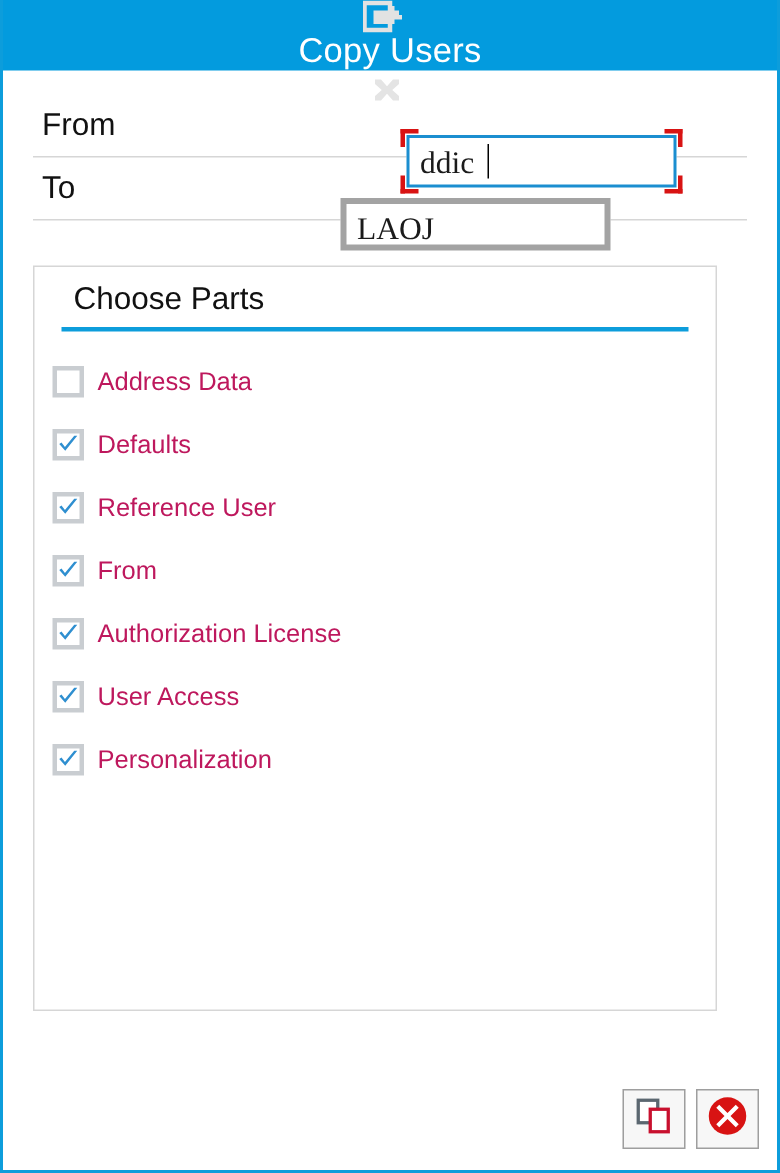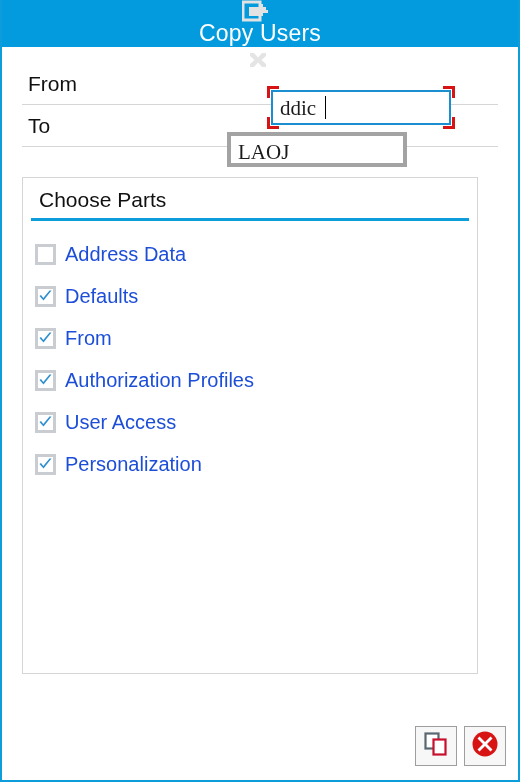--- a/index.html
+++ b/index.html
@@ -130,21 +130,21 @@
   
   .panel {
     margin: 30px 40px 0 20px;
     border: 1px solid #d6d6d6;
     background: #ffffff;
     padding: 0;
     height: 497px;
     box-sizing: border-box;
   }
   .panel-header {
-    margin: 0 8px;
+    margin: 0 18px;
     padding: 10px 0 6px 8px;
     border-bottom: 3px solid #0d9ddb;
   }
   .panel-title {
     font-size: 21px;
     color: #111111;
   }
   .checklist {
     padding: 12px 0 0 12px;
   }
@@ -159,22 +159,22 @@
     width: 21px;
     height: 21px;
     box-sizing: border-box;
     border: 3px solid #c9cdd1;
     background: #ffffff;
     flex: 0 0 auto;
     margin-right: 9px;
   }
   .checkbox svg { position: absolute; left: 0; top: 0; }
   .check-label {
-    font-size: 20px;
-    color: #1d4ed8;
+    font-size: 17px;
+    color: #be185d;
     line-height: 1;
     white-space: nowrap;
   }
 
   
   .footer {
     position: absolute;
     right: 12px;
     bottom: 14px;
     display: flex;
@@ -251,37 +251,45 @@
       <div class="check-row">
         <span class="checkbox">
           <svg width="15" height="15" viewBox="0 0 15 15">
               <path d="M1.5 7 L5.5 11.5 L13.5 1.5 L11.5 1.5 L5.3 9 L3 6 Z" fill="#2f8fd0"></path>
             </svg>
         </span>
         <span class="check-label">Defaults</span>
       </div>
 
 
+      <div class="check-row">
+        <span class="checkbox">
+          <svg width="15" height="15" viewBox="0 0 15 15">
+              <path d="M1.5 7 L5.5 11.5 L13.5 1.5 L11.5 1.5 L5.3 9 L3 6 Z" fill="#2f8fd0"></path>
+            </svg>
+        </span>
+        <span class="check-label">Reference User</span>
+      </div>
 
       <div class="check-row">
         <span class="checkbox">
           <svg width="15" height="15" viewBox="0 0 15 15">
               <path d="M1.5 7 L5.5 11.5 L13.5 1.5 L11.5 1.5 L5.3 9 L3 6 Z" fill="#2f8fd0"></path>
             </svg>
         </span>
         <span class="check-label">From</span>
       </div>
 
       <div class="check-row">
         <span class="checkbox">
           <svg width="15" height="15" viewBox="0 0 15 15">
               <path d="M1.5 7 L5.5 11.5 L13.5 1.5 L11.5 1.5 L5.3 9 L3 6 Z" fill="#2f8fd0"></path>
             </svg>
         </span>
-        <span class="check-label">Authorization Profiles</span>
+        <span class="check-label">Authorization License</span>
       </div>
 
       <div class="check-row">
         <span class="checkbox">
           <svg width="15" height="15" viewBox="0 0 15 15">
               <path d="M1.5 7 L5.5 11.5 L13.5 1.5 L11.5 1.5 L5.3 9 L3 6 Z" fill="#2f8fd0"></path>
             </svg>
         </span>
         <span class="check-label">User Access</span>
       </div>

